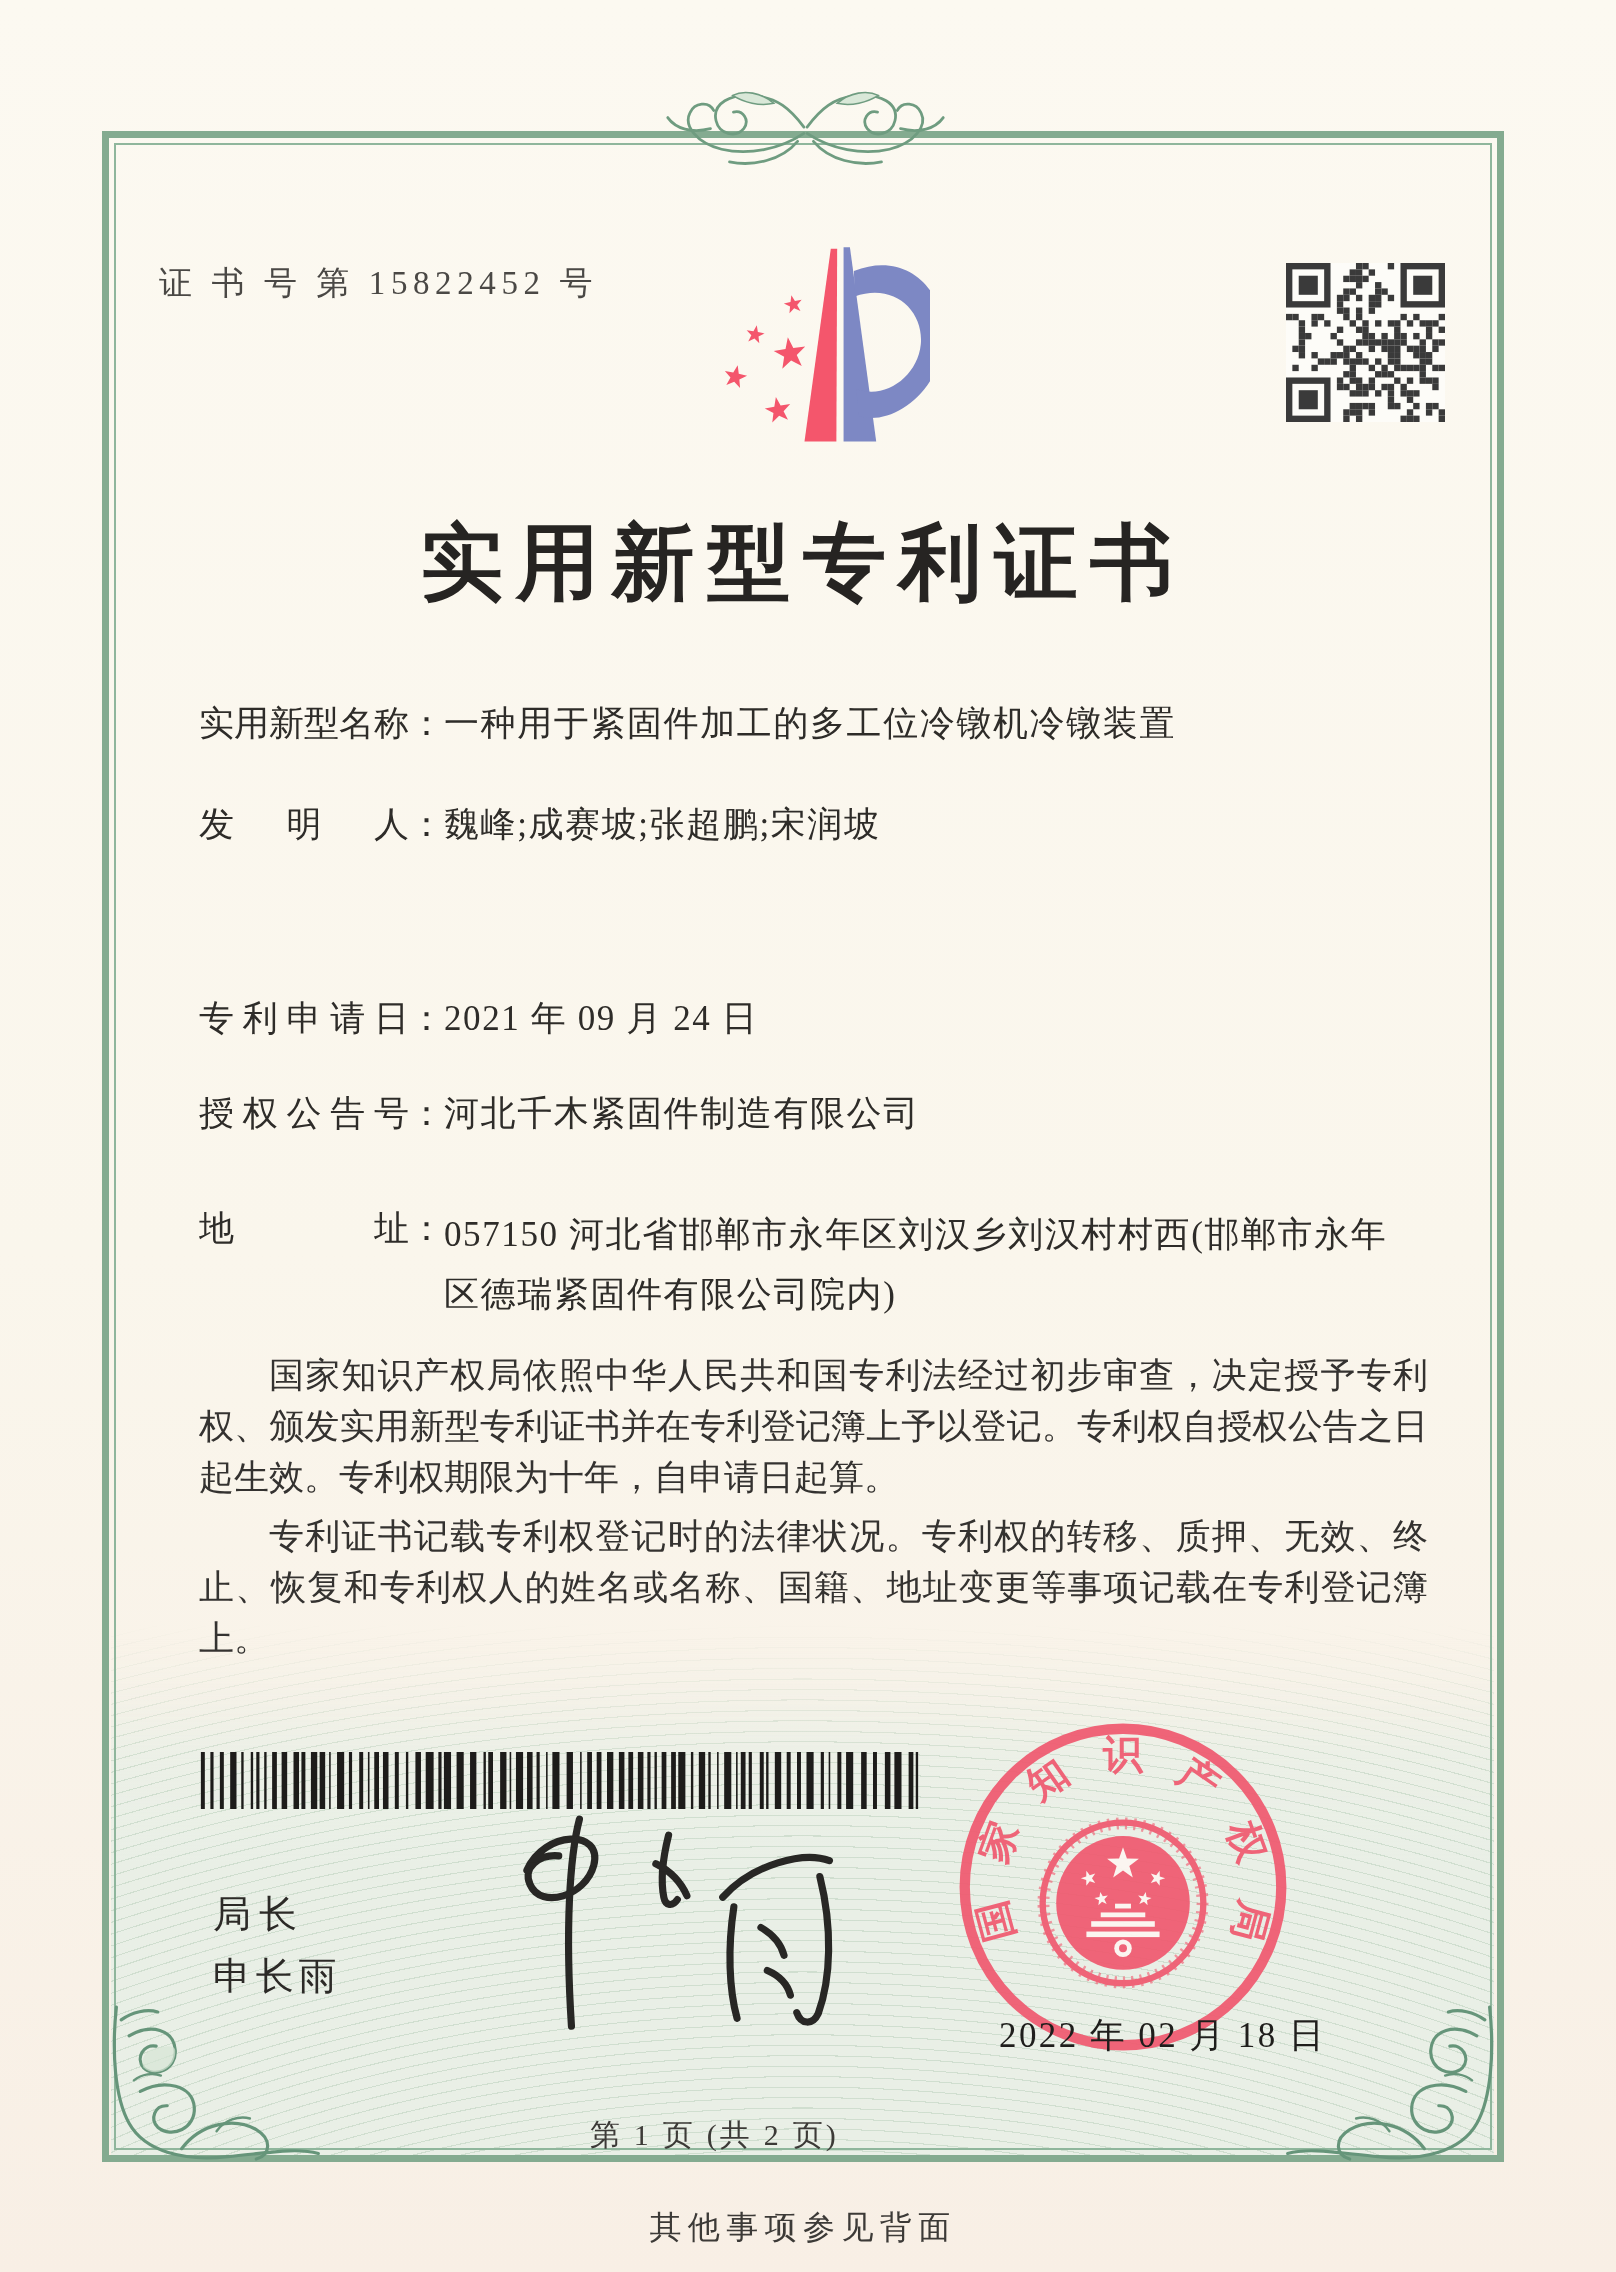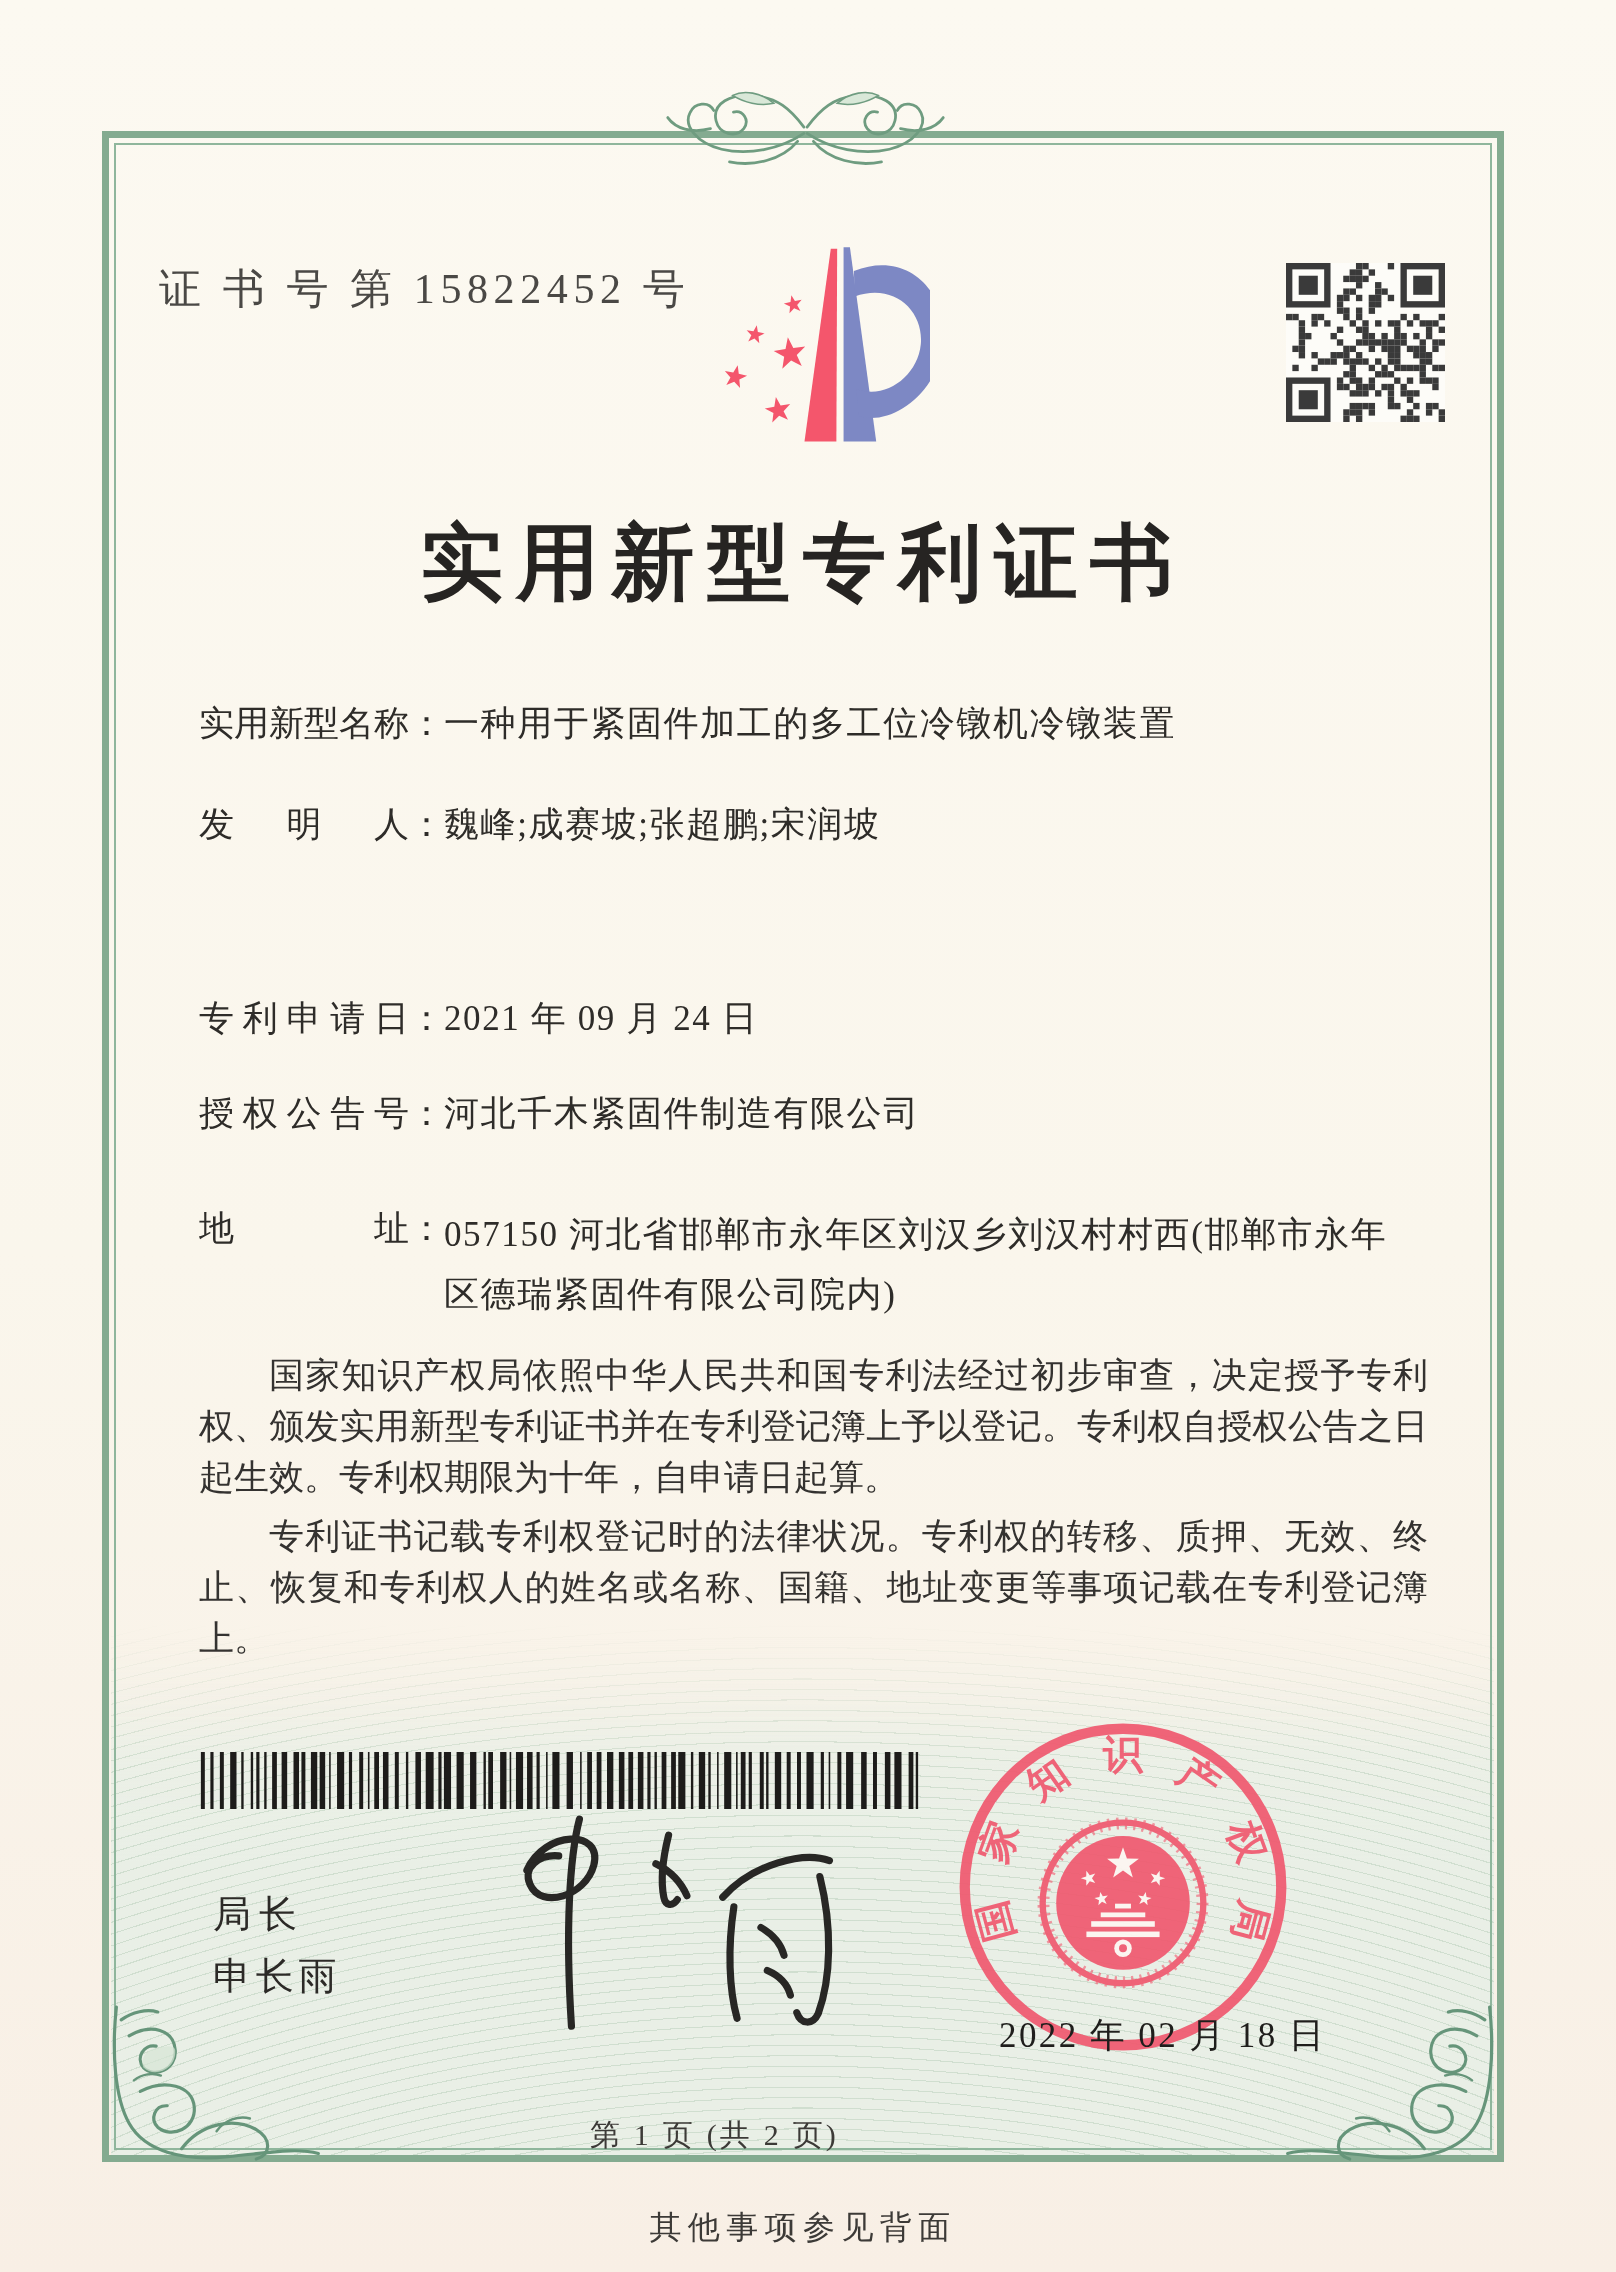--- a/index.html
+++ b/index.html
@@ -17,21 +17,21 @@
   .frame-inner{position:absolute;inset:4.8px;border:2.4px solid var(--green-inner);}
   
   .band{position:absolute;left:111px;top:1623px;width:1383px;height:532px;z-index:1;
     background:
       repeating-radial-gradient(ellipse 2069px 1353px at 50% 225%,rgba(142,178,148,.28) 0 1.6px,rgba(142,178,148,0) 1.6px 16px),
       linear-gradient(180deg,rgba(233,239,230,0) 0%,rgba(233,239,230,.85) 22%,var(--band) 45%);
     -webkit-mask-image:linear-gradient(180deg,transparent 0,#000 26%);
     mask-image:linear-gradient(180deg,transparent 0,#000 26%);}
   
   .abs{position:absolute;z-index:4;color:var(--ink);}
-  .cert-no{left:159px;top:261px;font-size:42px;letter-spacing:5.6px;color:#4a4845;}
+  .cert-no{left:159px;top:261px;font-size:33px;letter-spacing:5.6px;color:#4a4845;}
   .title{left:102px;top:508px;width:1402px;text-align:center;
     font-family:"Liberation Sans","DejaVu Sans",sans-serif;font-weight:700;
     font-size:83px;letter-spacing:12.7px;color:#262422;}
   .frow{left:199px;width:1305px;font-size:35px;line-height:48px;white-space:nowrap;}
   .flabel{display:inline-block;width:210px;text-align:justify;text-align-last:justify;vertical-align:top;}
   .fcolon{display:inline-block;vertical-align:top;}
   .fvalue{display:inline-block;vertical-align:top;letter-spacing:1.6px;}
   .fvalue.wrap{white-space:normal;width:947px;line-height:60px;}
   .r1{top:700px;} .r2{top:801px;} .r3{top:898px;} .r4{top:995px;} .r5{top:1090px;}
   .r6{top:1184px;margin-top:21px;} .r7{top:1283px;}

